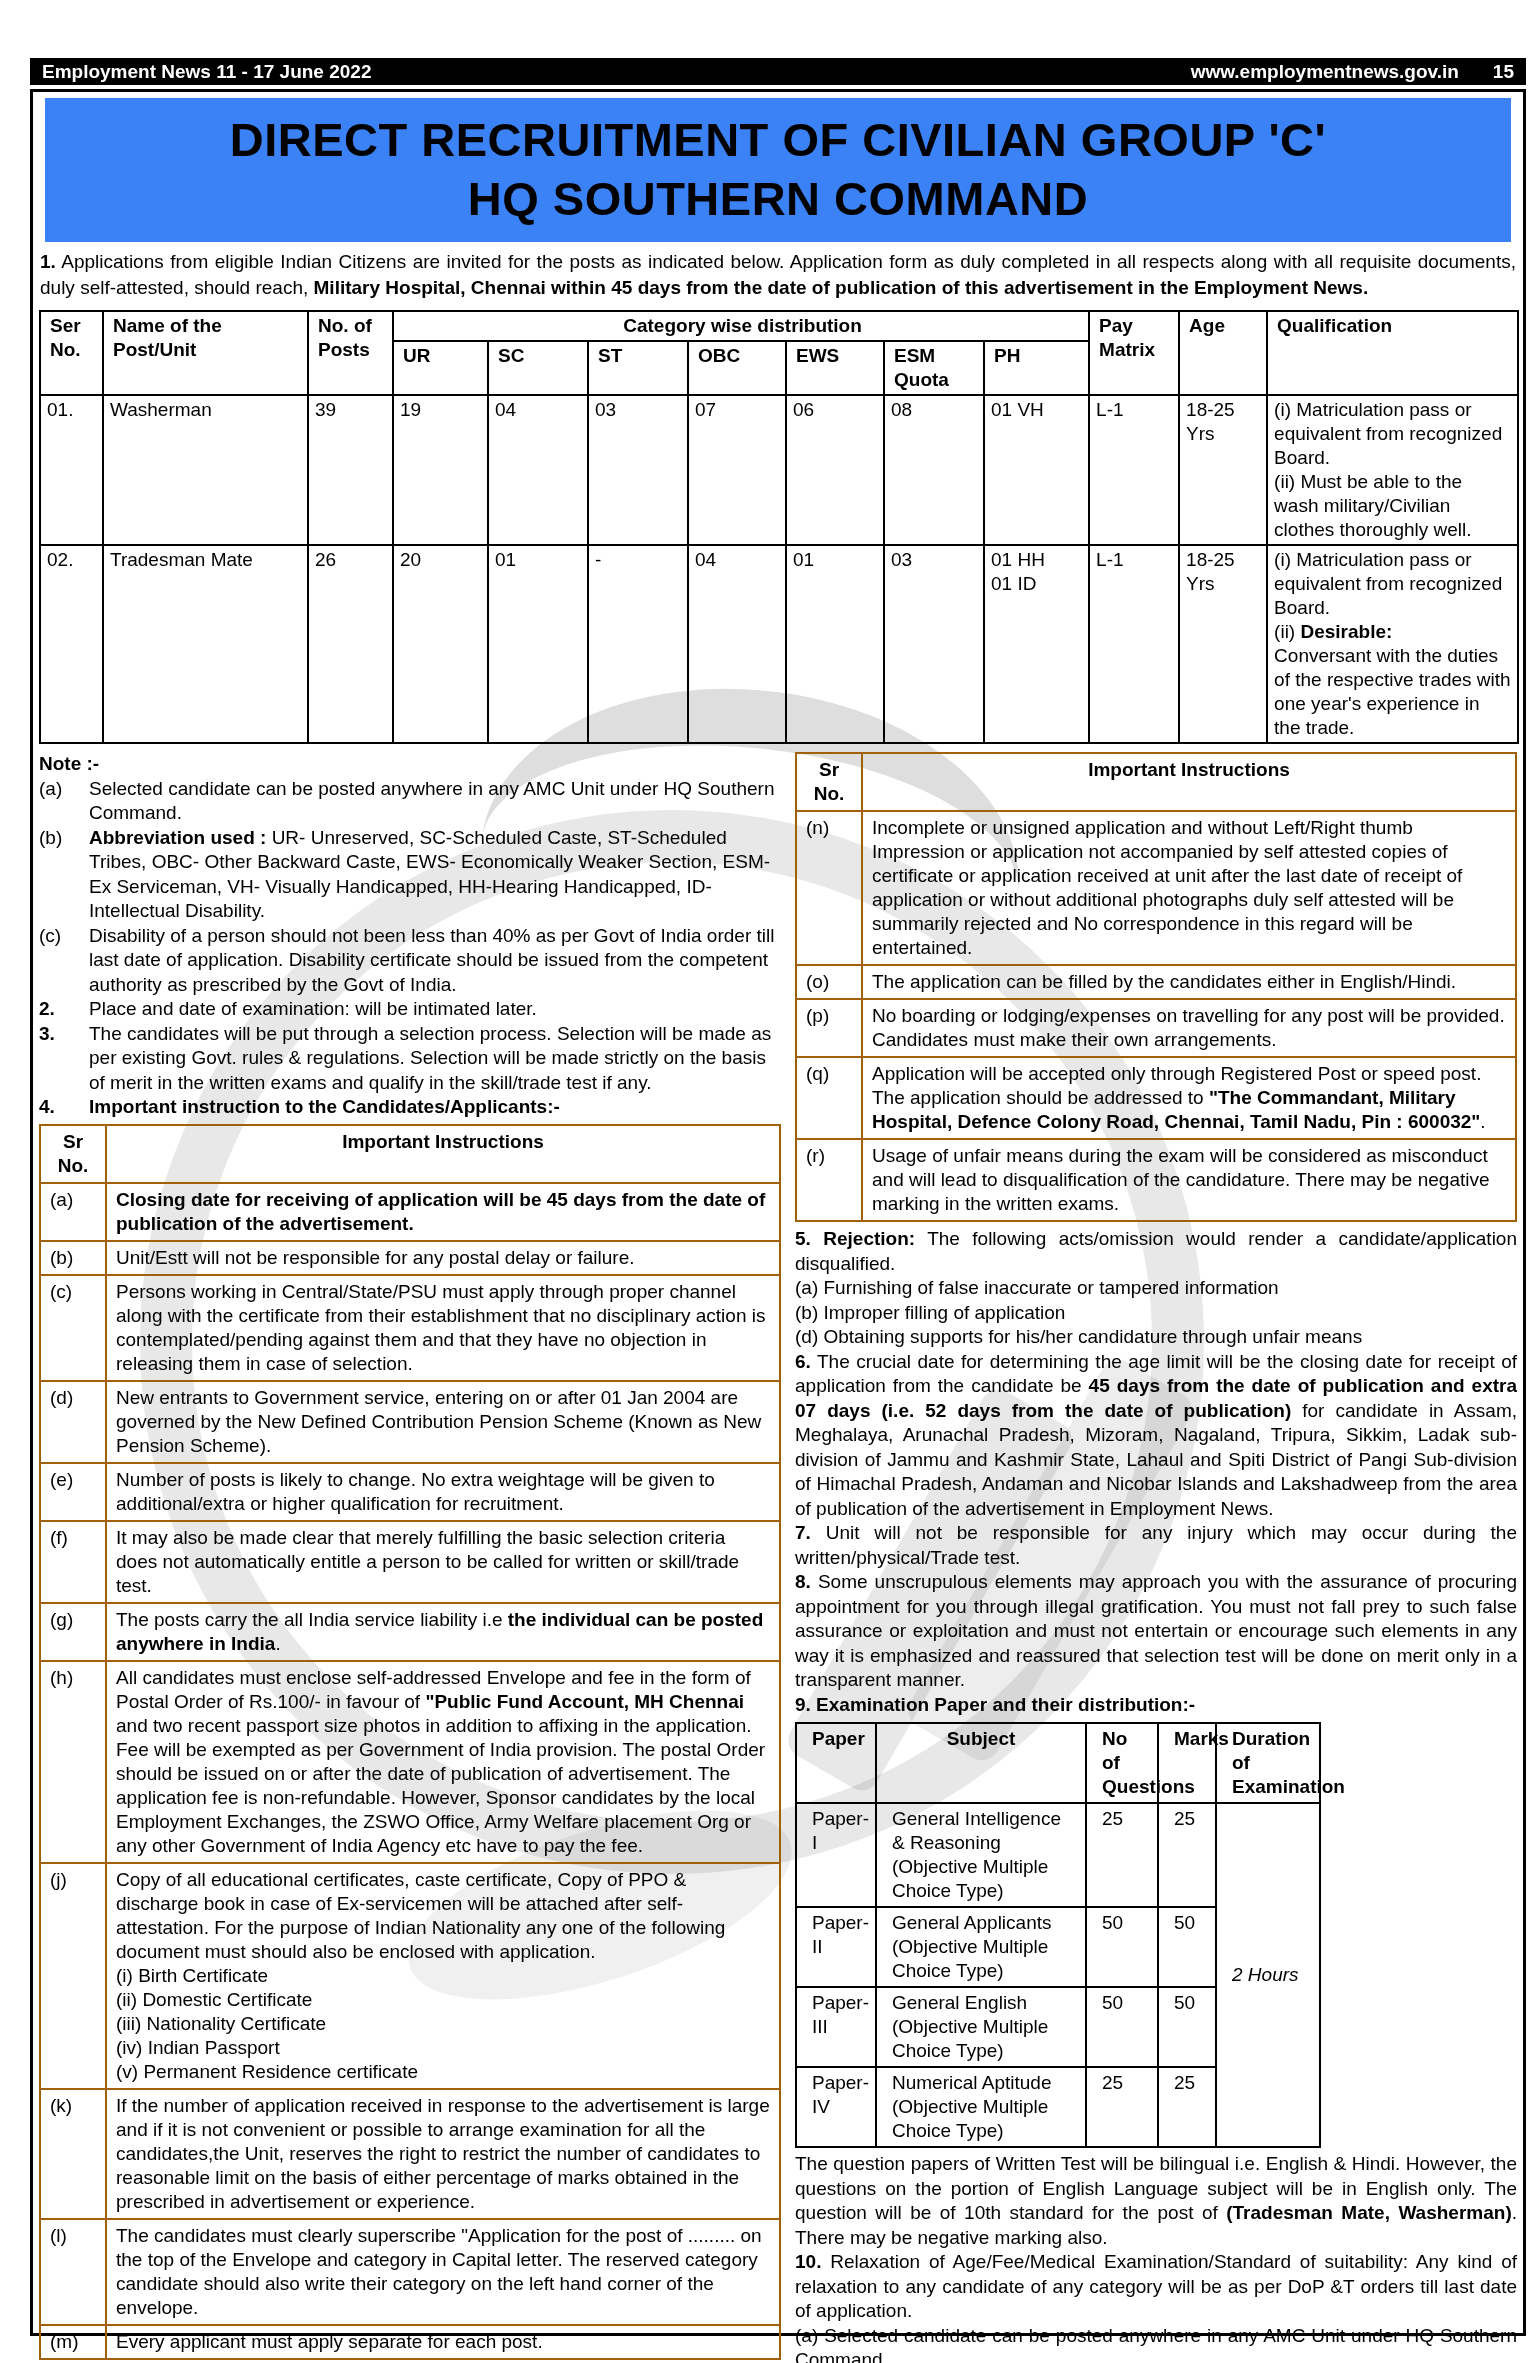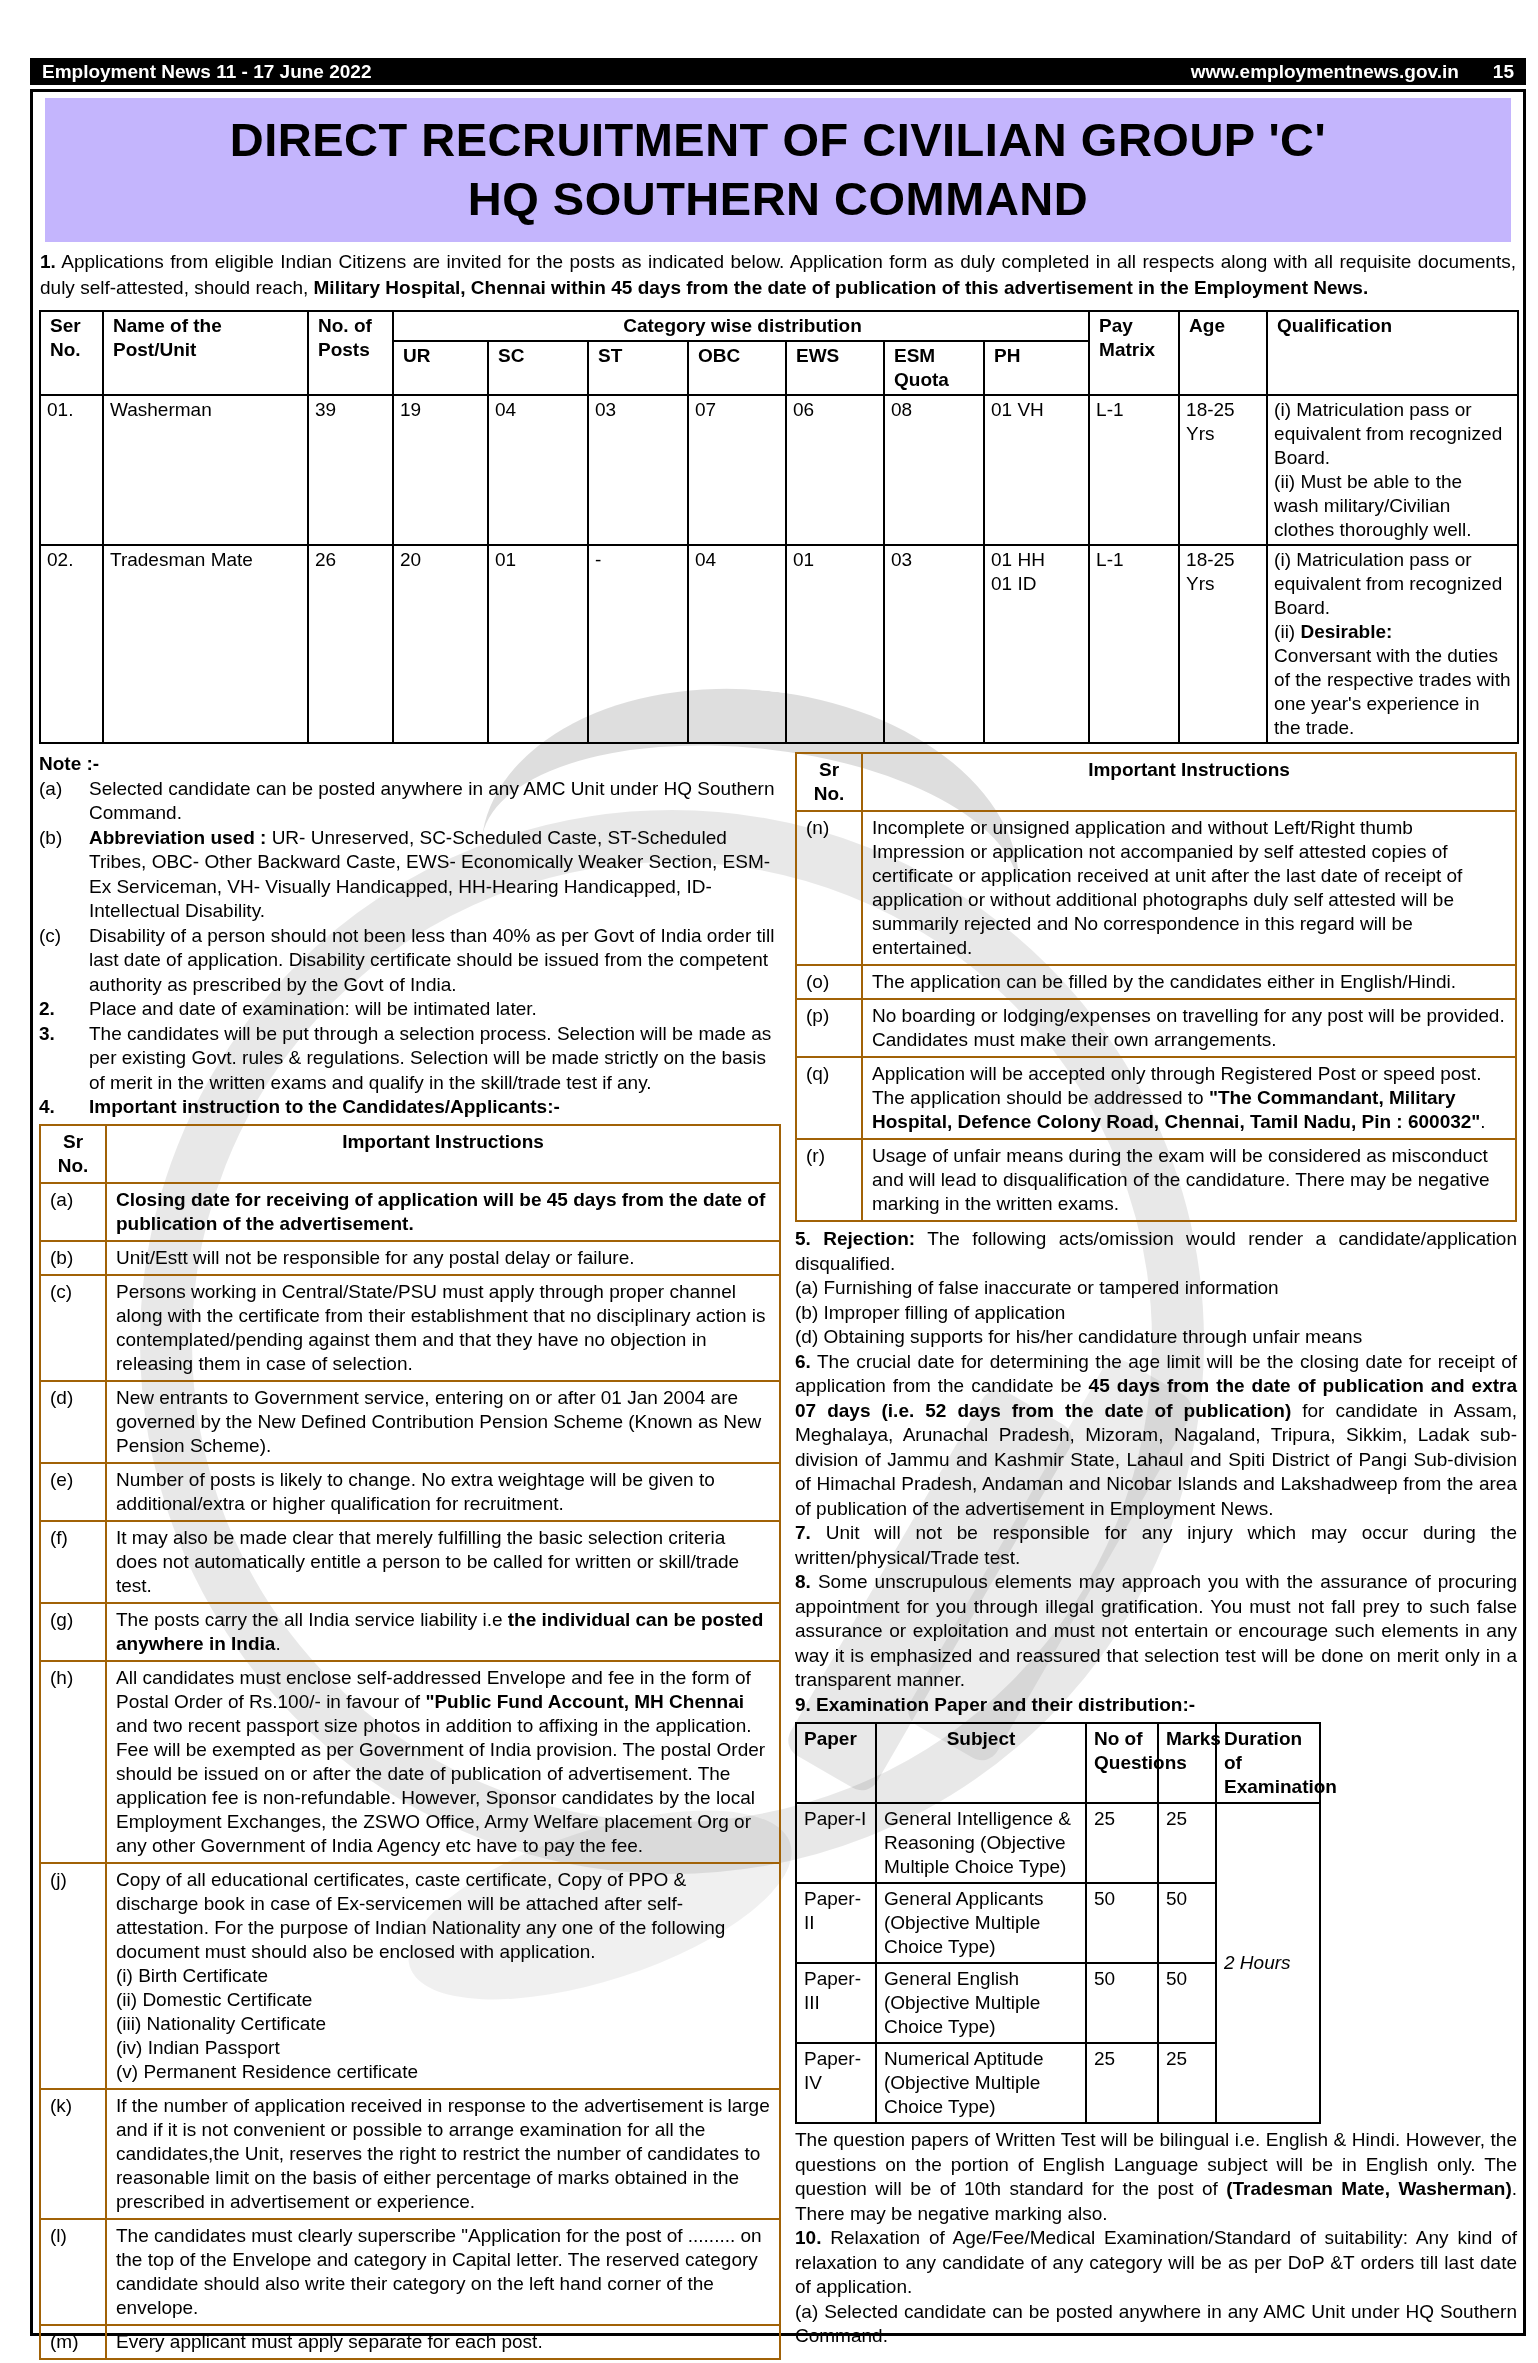--- a/index.html
+++ b/index.html
@@ -12,21 +12,21 @@
   .wm-bar1{left:880px;top:1380px;width:100px;height:420px;background:rgba(0,0,0,0.09);transform:rotate(30deg);border-radius:18px;}
   .wm-bar2{left:1000px;top:1350px;width:100px;height:420px;background:rgba(0,0,0,0.07);transform:rotate(30deg);border-radius:18px;}
   .wm-blob{left:400px;top:1830px;width:400px;height:150px;background:rgba(0,0,0,0.06);border-radius:50%;transform:rotate(-18deg);}
   
   .topbar{position:absolute;z-index:2;left:30px;top:58px;width:1496px;height:27px;background:#000;color:#fff;
           display:flex;align-items:center;box-sizing:border-box;padding:0 12px;font-weight:bold;font-size:19px;}
   .topbar .tb-left{flex:1;}
   .topbar .tb-page{margin-left:34px;}
   
   .outer{position:absolute;z-index:1;left:30px;top:89px;width:1496px;height:2247px;border:3px solid #000;box-sizing:border-box;}
-  .titlebox{margin:6px 12px 7px;background:#c4b5fd;text-align:center;padding:12px 0 14px;}
+  .titlebox{margin:6px 12px 7px;background:#3b82f6;text-align:center;padding:12px 0 14px;}
   .title-line{font-size:47px;font-weight:bold;line-height:59px;letter-spacing:0.5px;}
   .intro{margin:0 7px 9px;font-size:19px;line-height:26px;text-align:justify;}
   .b{font-weight:bold;}
   .pl{white-space:pre-line;}
   
   table.main{border-collapse:collapse;table-layout:fixed;width:1478px;margin:0 6px;font-size:19px;line-height:24px;}
   table.main th,table.main td{border:2px solid #000;padding:2px 6px;vertical-align:top;text-align:left;font-weight:normal;}
   table.main th{font-weight:bold;padding-left:9px;}
   table.main .ctr{text-align:center;}
   table.main tr.r1{height:142px;} table.main tr.r2{height:190px;}
@@ -41,21 +41,21 @@
   .ntxt{flex:1;}
   
   table.instr{border-collapse:collapse;table-layout:fixed;width:100%;font-size:19px;line-height:24px;margin-top:4px;}
   table.instr th,table.instr td{border:2px solid #a16207;padding:4px 9px;vertical-align:top;text-align:left;}
   table.instr th{text-align:center;font-weight:bold;}
   
   .para{font-size:19px;line-height:24.5px;text-align:justify;margin:0;}
   .plist{font-size:19px;line-height:24.5px;text-align:left;}
   
   table.exam{border-collapse:collapse;table-layout:fixed;width:524px;font-size:19px;line-height:24px;margin:5px 0 4px;}
-  table.exam th,table.exam td{border:2px solid #000;padding:3px 7px;vertical-align:top;text-align:left;font-weight:normal;}
+  table.exam th,table.exam td{border:2px solid #000;padding:3px 15px;vertical-align:top;text-align:left;font-weight:normal;}
   table.exam th{font-weight:bold;}
   table.exam td.dur{vertical-align:middle;text-align:left;font-style:italic;}
 </style>
 </head>
 <body>
 
 <div class="page">
 
   <div class="wm wm-ring"></div>
   <div class="wm wm-arc"></div>

